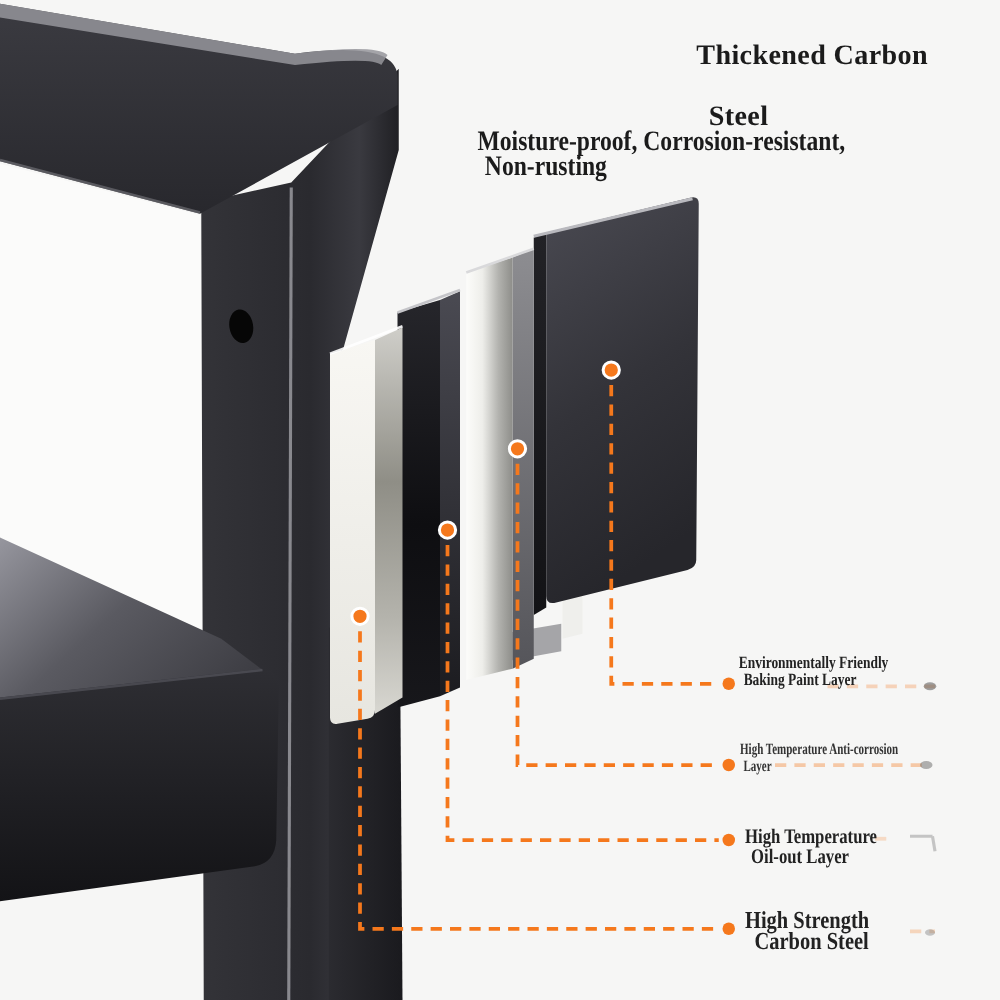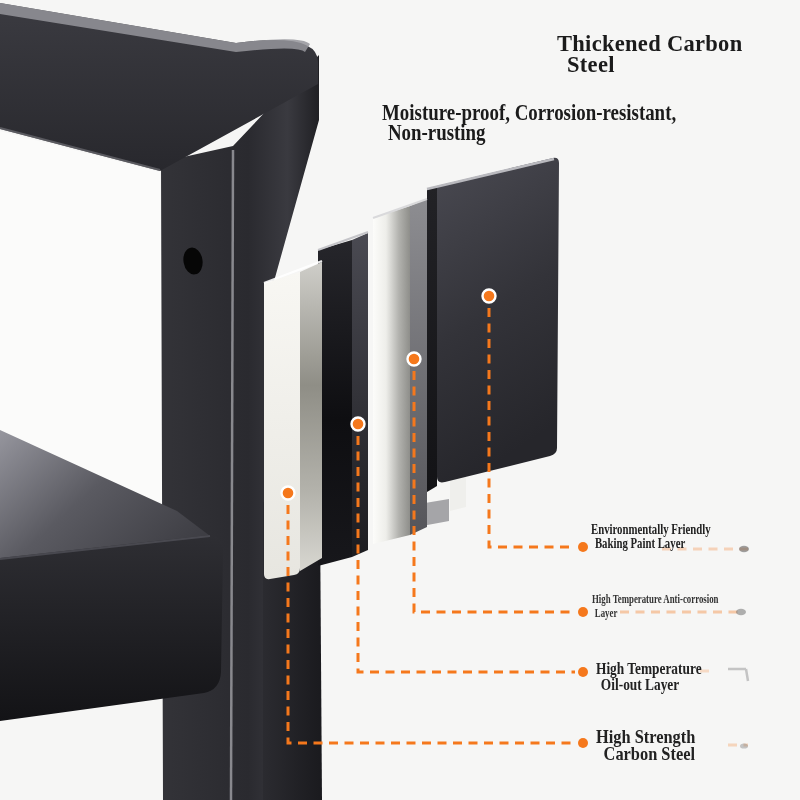--- a/index.html
+++ b/index.html
@@ -5,21 +5,21 @@
   html,body{margin:0;padding:0;background:#e9e9e9;}
   .stage{
     position:relative;width:800px;height:800px;overflow:hidden;
     background:#f6f6f5;
     font-family:Liberation Serif, serif;
   }
   .stage svg{position:absolute;left:0;top:0;}
   .txt{position:absolute;color:#1b1b1b;font-weight:bold;transform-origin:left top;}
   .txt div{white-space:nowrap;}
   .h1{left:557px;top:33px;font-size:22.5px;line-height:21px;letter-spacing:.3px;}
-  .h1 .l2{padding-left:10px;}
+  .h1 .l2{padding-left:10px;margin-top:28px;}
   .h2{left:382px;top:103px;font-size:22.5px;line-height:20px;transform:scaleX(.84);}
   .h2 .l2{padding-left:7px;}
   .cl{color:#222;}
   .cl1{left:591px;top:523px;font-size:13.8px;line-height:14px;transform:scaleX(.78);}
   .cl1 .l2{padding-left:5px;}
   .cl2{left:592px;top:593px;font-size:12.6px;line-height:13.5px;transform:scaleX(.70);color:#333;}
   .cl2 .l2{padding-left:4px;}
   .cl3{left:596px;top:661px;font-size:16.5px;line-height:15.5px;transform:scaleX(.81);}
   .cl3 .l2{padding-left:6px;}
   .cl4{left:596px;top:729px;font-size:19.5px;line-height:16.5px;transform:scaleX(.84);}

